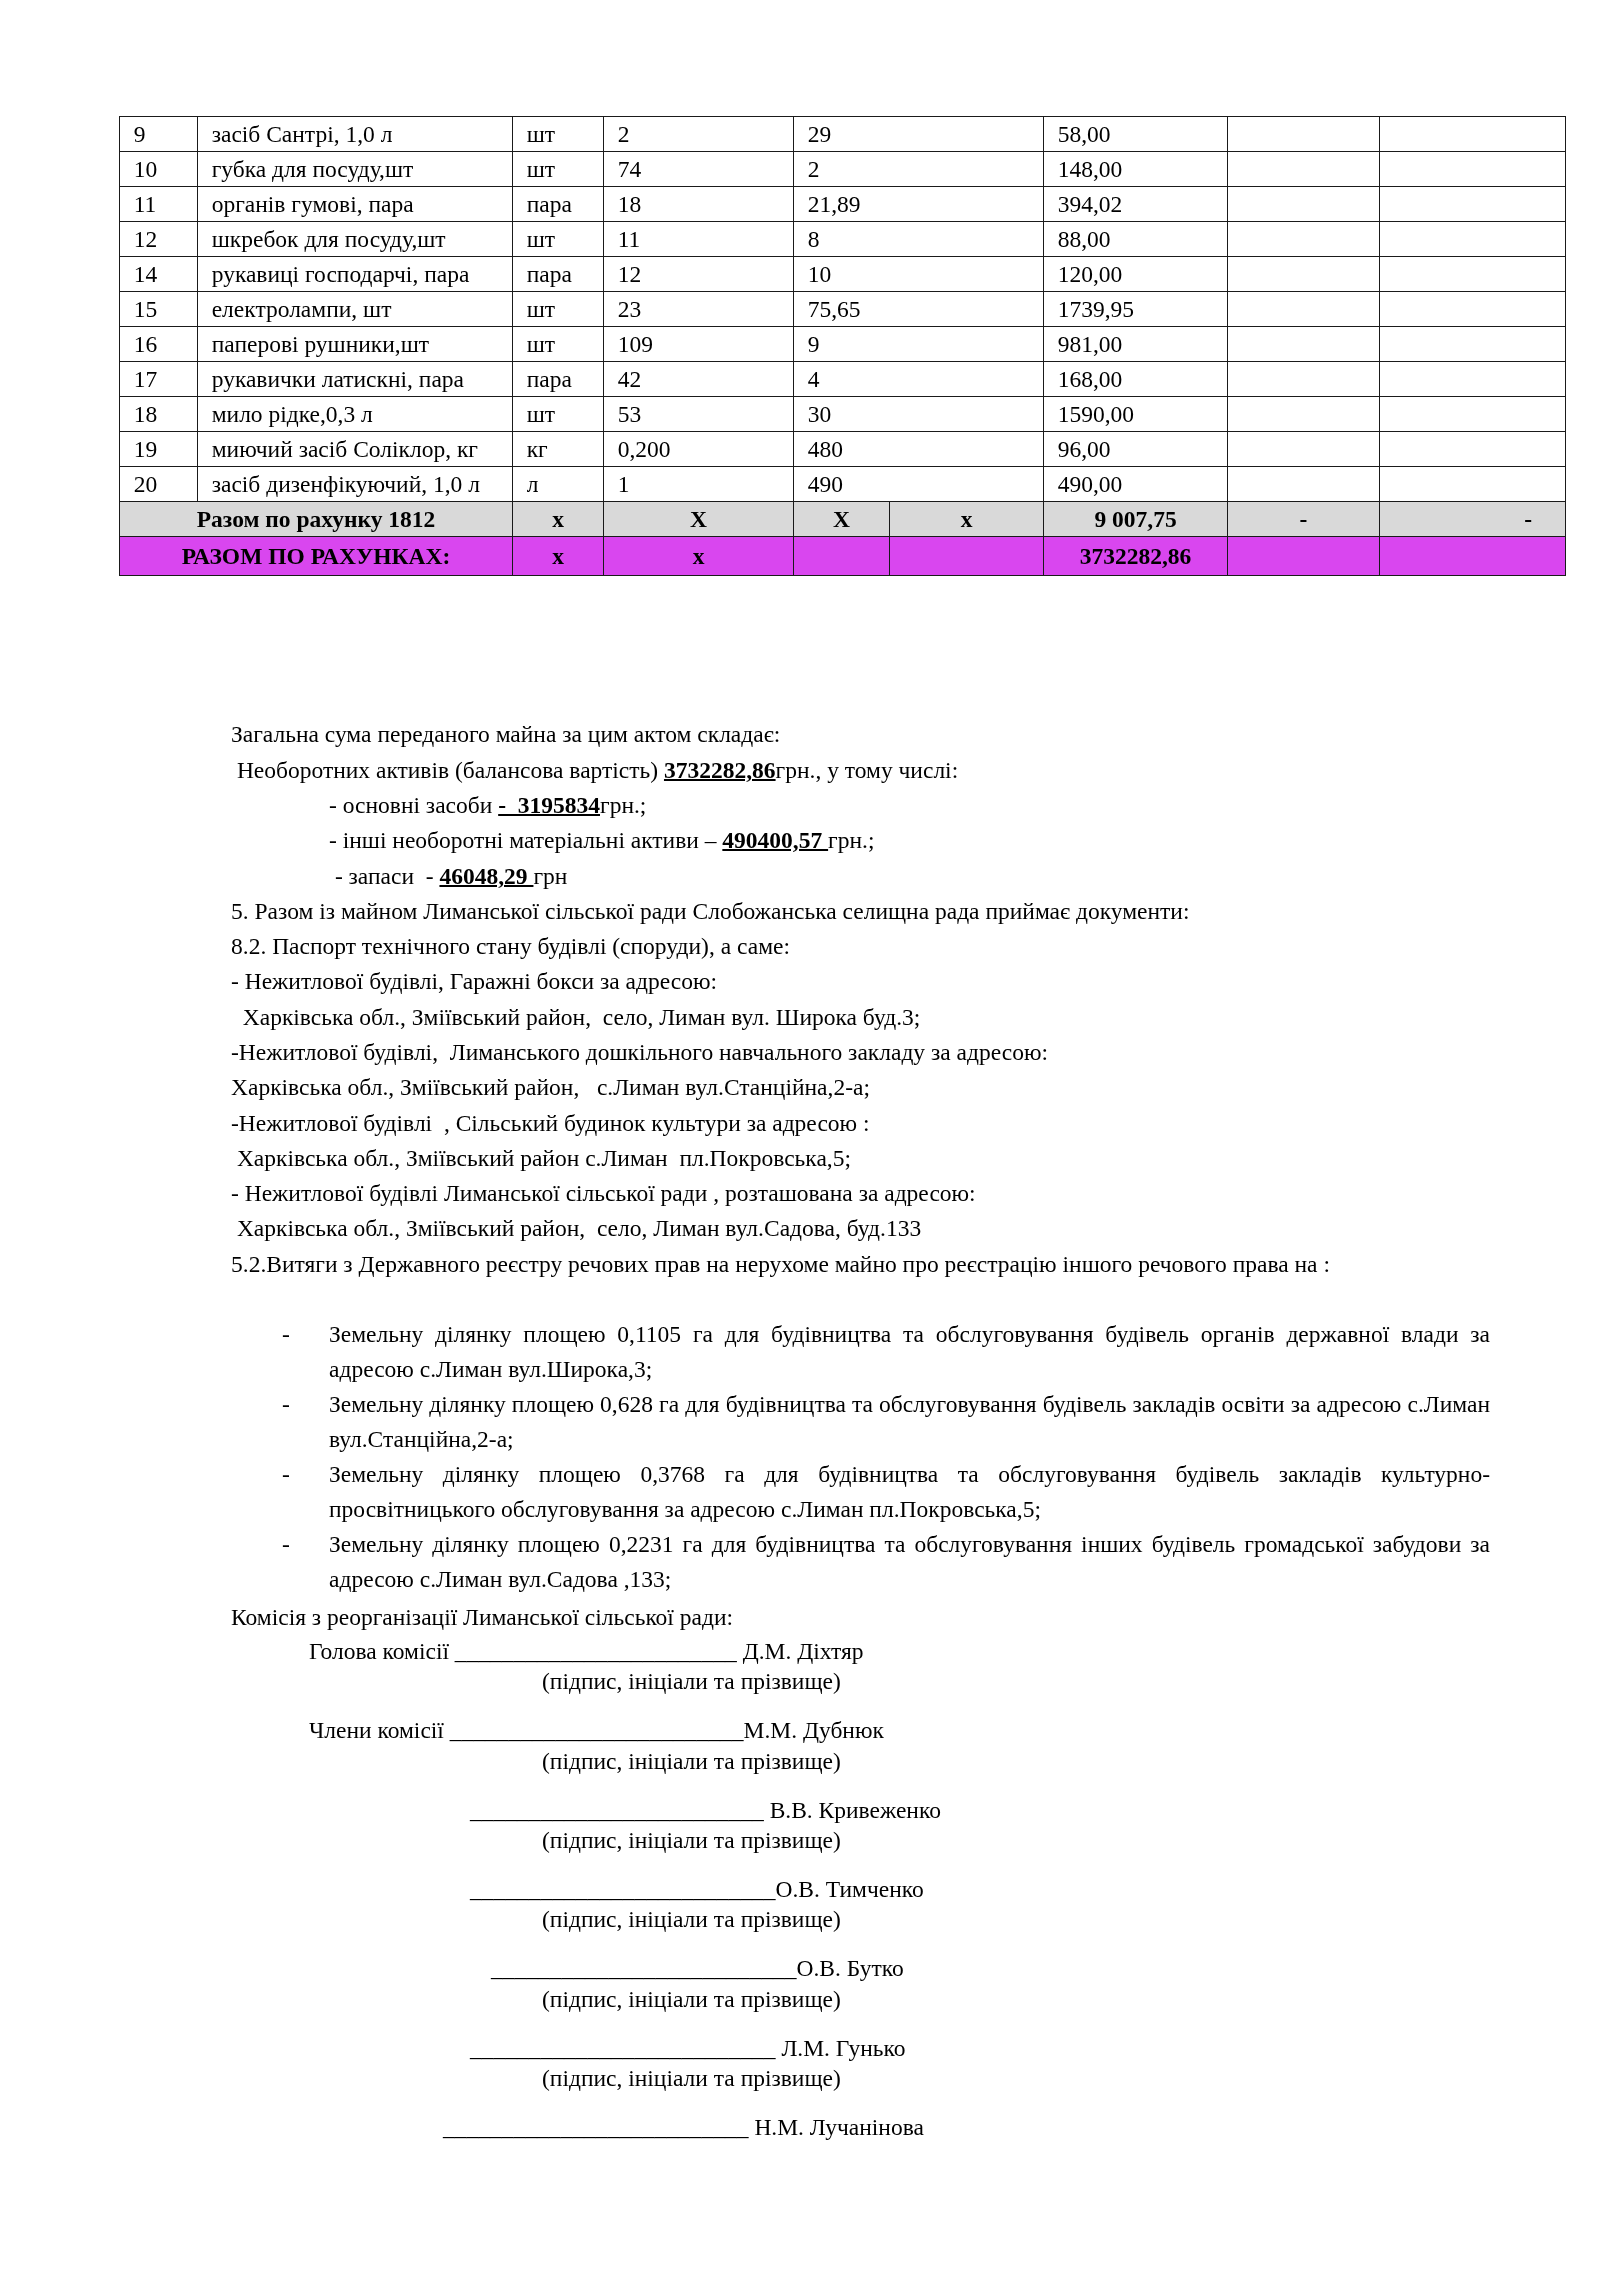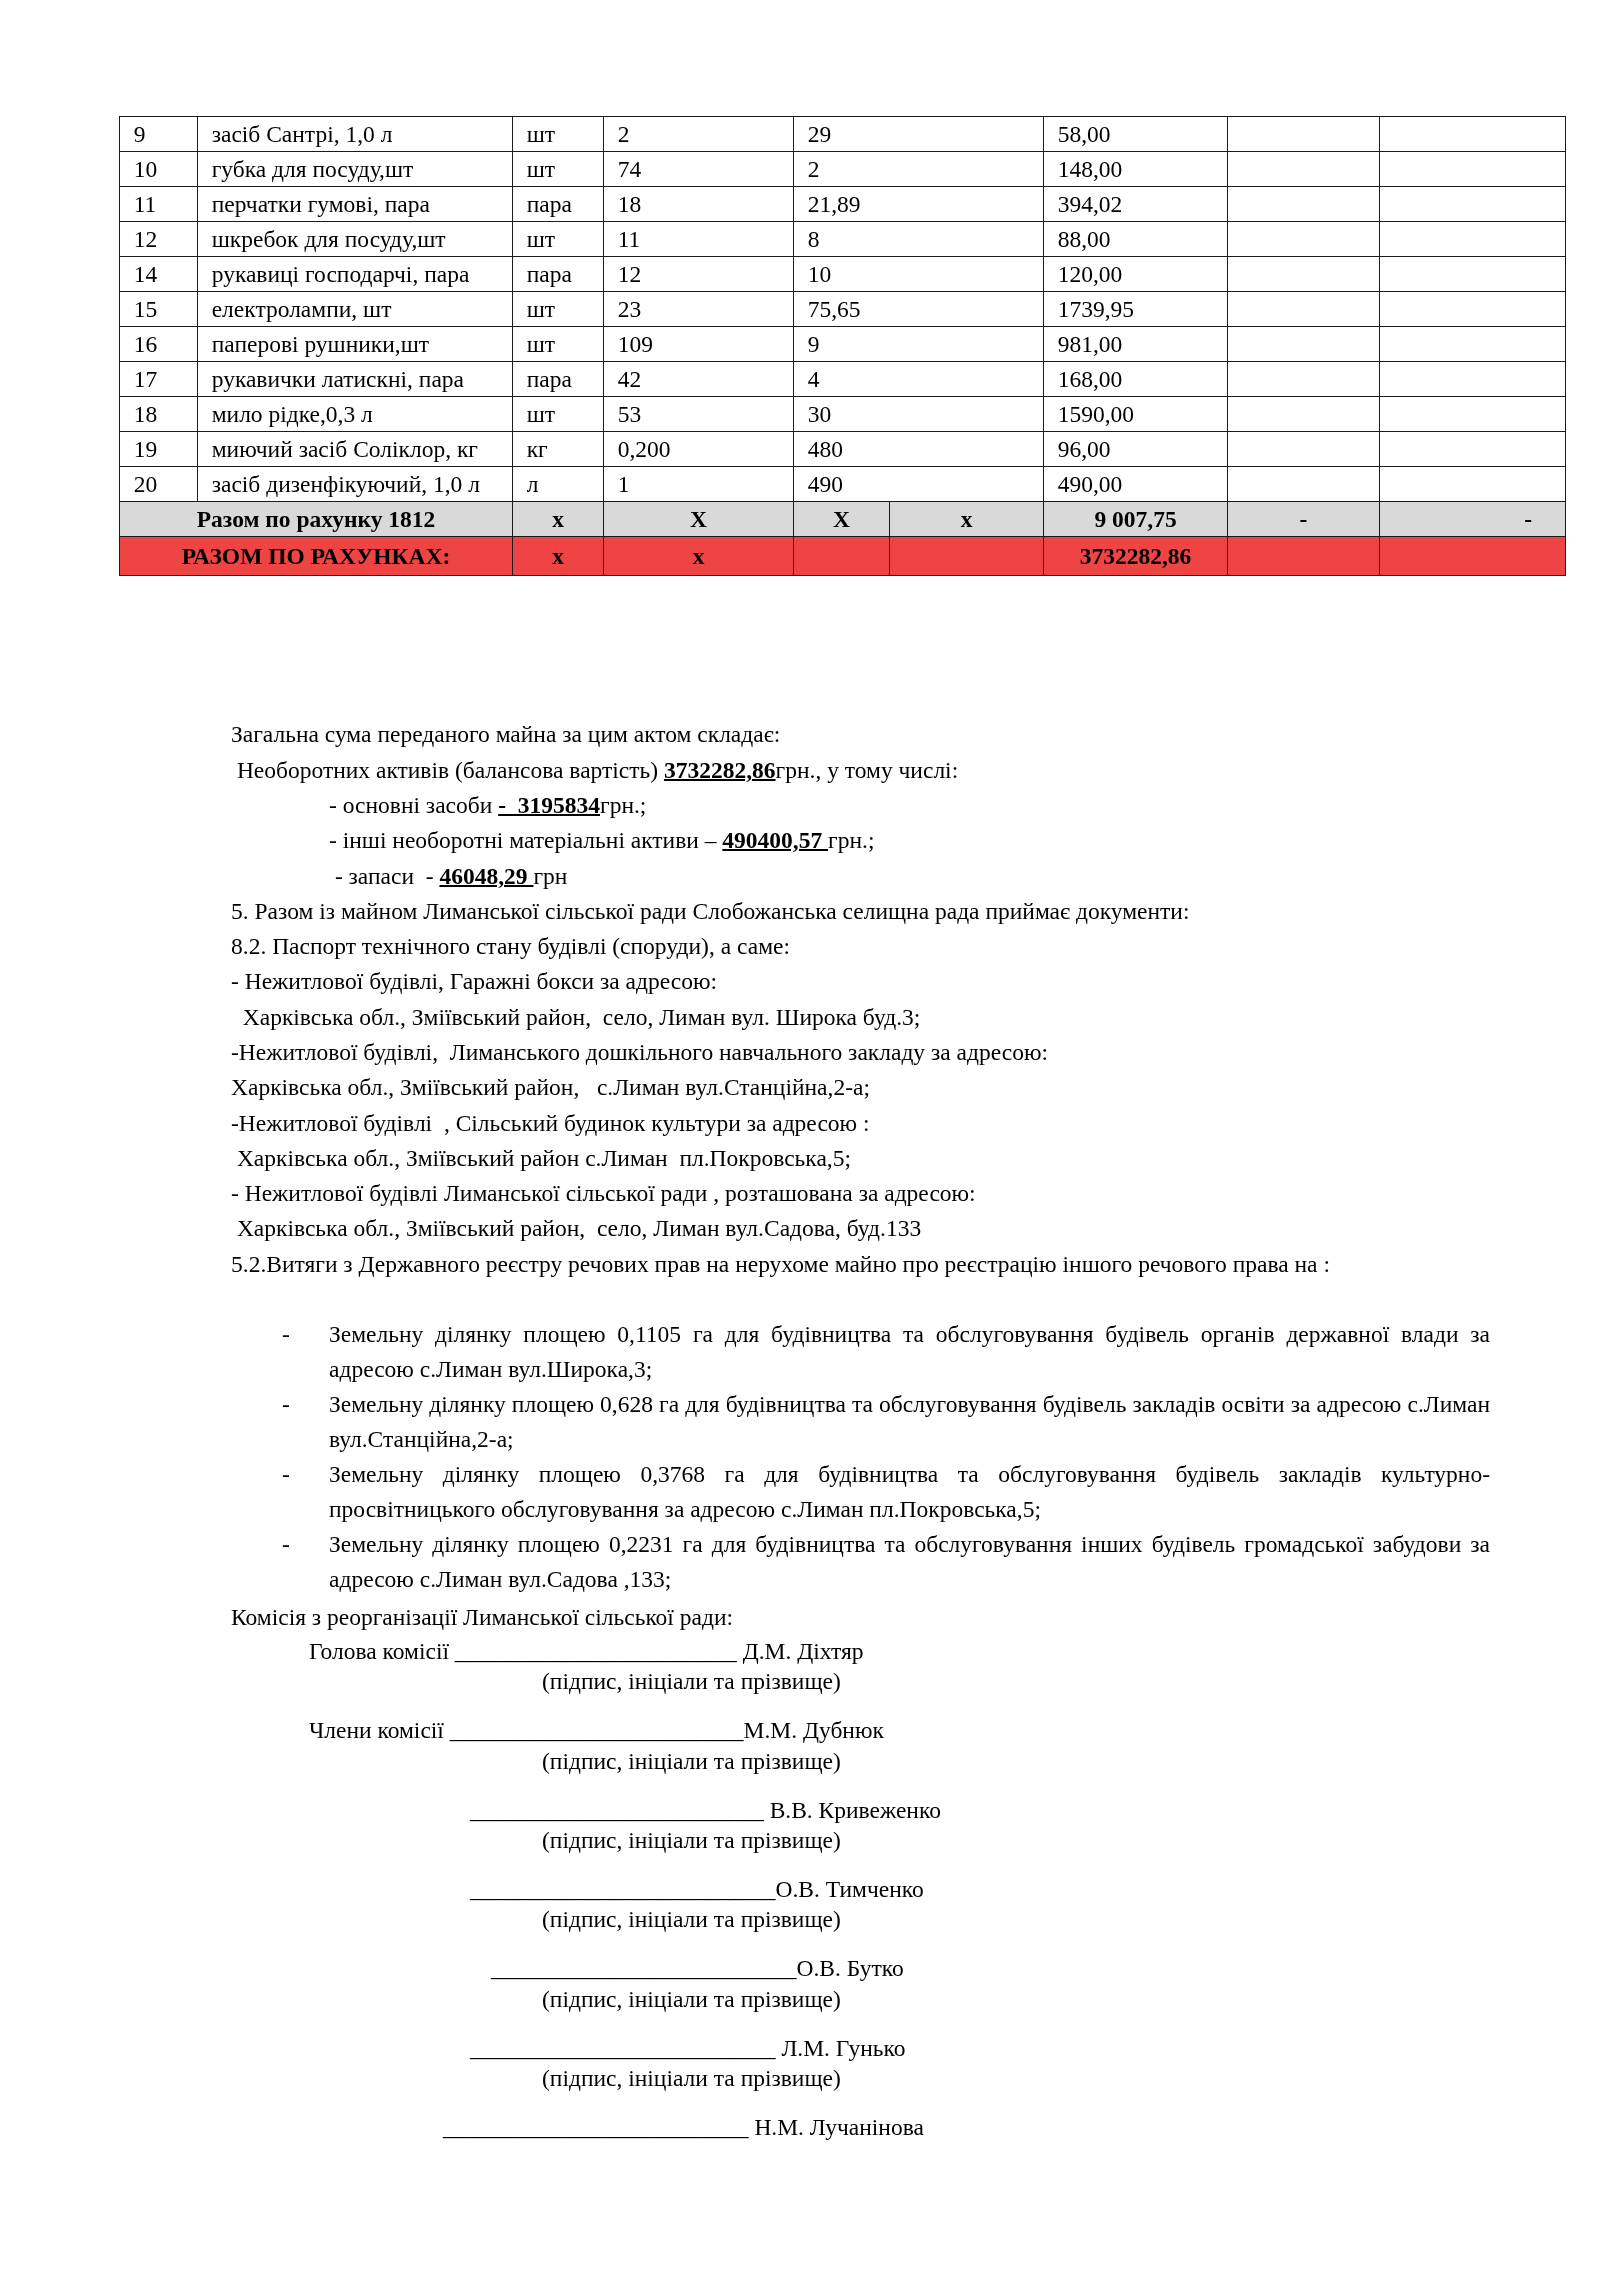--- a/index.html
+++ b/index.html
@@ -33,21 +33,21 @@
     }
     table.inv tr.total td {
       font-weight: bold;
       text-align: center;
       vertical-align: middle;
       padding: 2px 3.9px;
       height: 35px;
       line-height: 29px;
     }
     table.inv tr.total.r1 td { background: #d9d9d9; }
-    table.inv tr.total.r2 td { background: #ef4444; height: 39px; }
+    table.inv tr.total.r2 td { background: #d946ef; height: 39px; }
     table.inv tr.total td.right-dash { text-align: right; padding-right: 33px; }
 
     
     .txt {
       position: absolute;
       left: 231px;
       width: 1259px;
       font-size: 23.5px;
       line-height: 35px;
       white-space: pre;
@@ -113,21 +113,21 @@
         <td>губка для посуду,шт</td>
         <td>шт</td>
         <td>74</td>
         <td colspan="2">2</td>
         <td>148,00</td>
         <td></td>
         <td></td>
       </tr>
       <tr>
         <td>11</td>
-        <td>перчатки гумові, пара</td>
+        <td>органів гумові, пара</td>
         <td>пара</td>
         <td>18</td>
         <td colspan="2">21,89</td>
         <td>394,02</td>
         <td></td>
         <td></td>
       </tr>
       <tr>
         <td>12</td>
         <td>шкребок  для посуду,шт</td>

